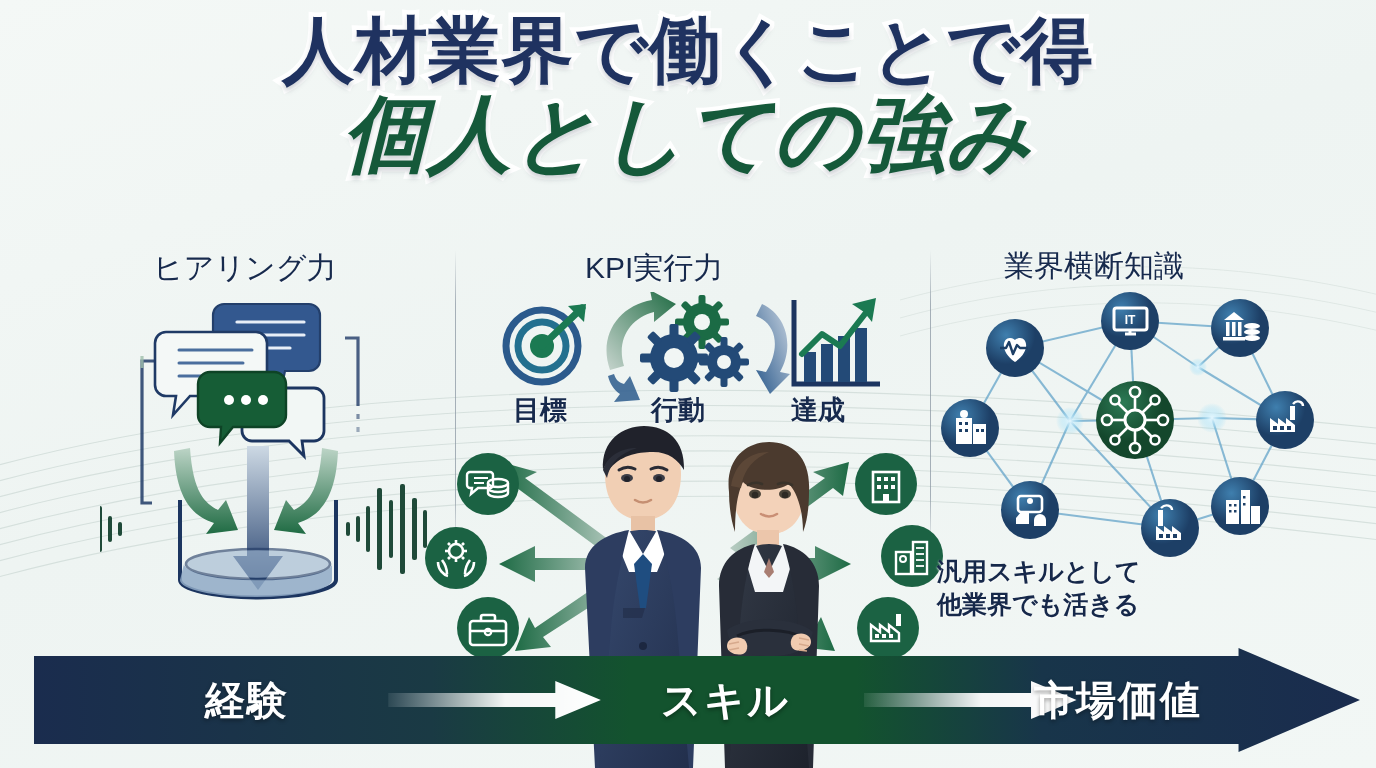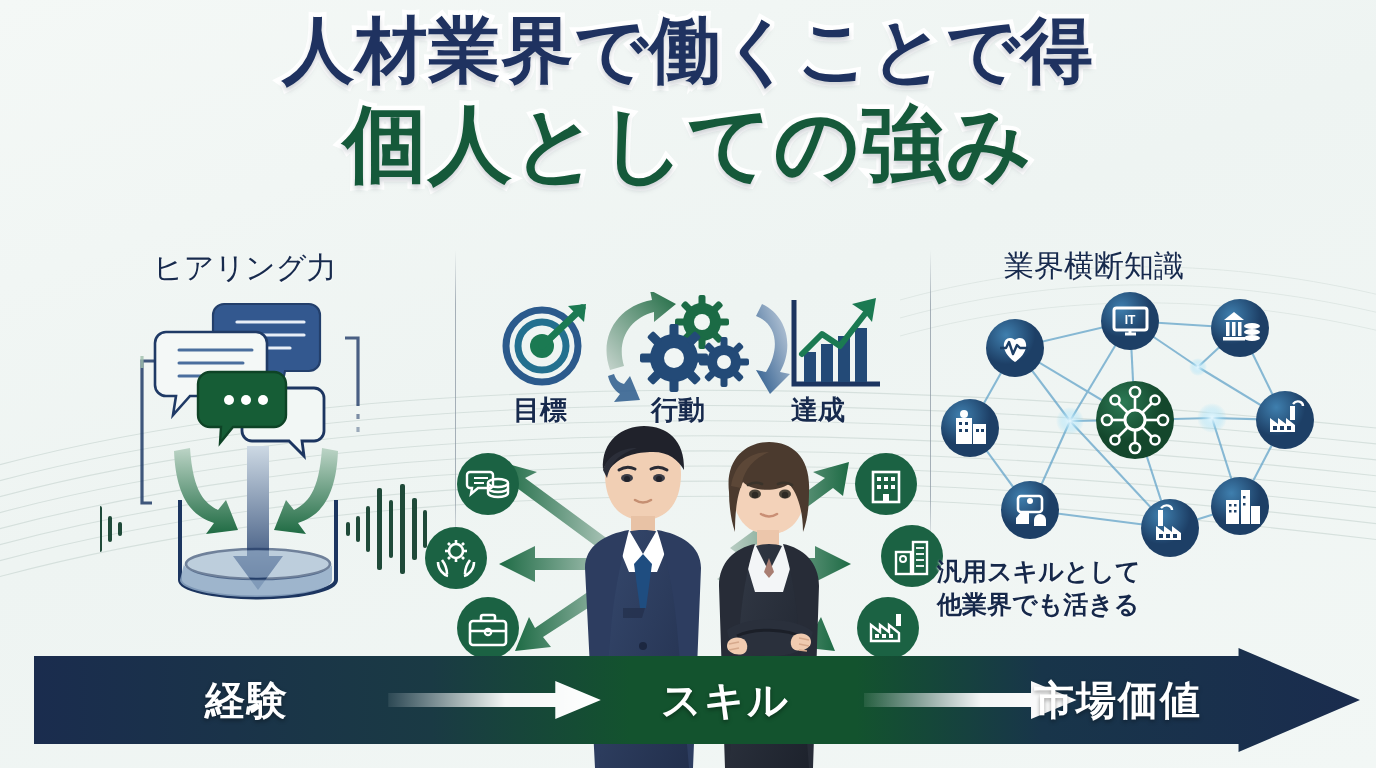--- a/index.html
+++ b/index.html
@@ -31,21 +31,21 @@
   .title-line {
     display: block;
     font-weight: 900;
     font-size: 72px;
     letter-spacing: 1px;
     -webkit-text-stroke: 9px #ffffff;
     paint-order: stroke fill;
     text-shadow: 0 4px 5px rgba(120,130,140,0.35);
   }
   .title-line-1 { color: #1f3260; }
-  .title-line-2 { color: #15593a; font-size: 84px; margin-top: 16px; }
+  .title-line-2 { color: #15593a; font-size: 84px; margin-top: 6px; font-style: italic; }
 
   
   .col-head {
     position: absolute;
     font-weight: 400;
     font-size: 30px;
     color: #172a4d;
     z-index: 26;
     white-space: nowrap;
     text-shadow: 0 1px 2px rgba(255,255,255,0.9);
@@ -149,20 +149,21 @@
 
   <div class="title-block">
     <span class="title-line title-line-1">人材業界で働くことで得</span>
     <span class="title-line title-line-2">個人としての強み</span>
   </div>
 
   <div class="divider" id="divider-1"></div>
   <div class="divider" id="divider-2"></div>
 
   <div class="col-head" id="head-hearing">ヒアリング力</div>
+  <div class="col-head" id="head-kpi">KPI実行力</div>
   <div class="col-head" id="head-cross">業界横断知識</div>
 
   <svg class="panel" style="left:100px; top:288px; width:330px; height:325px;" viewBox="0 0 330 325">
 
     <path d="M52,215 L42,215 L42,73 L55,73" fill="none" stroke="#1f3a66" stroke-width="3.2" opacity="0.85"></path>
     <path d="M245,50 L258,50 L258,118" fill="none" stroke="#1f3a66" stroke-width="3.2" opacity="0.8"></path>
     <path d="M258,126 L258,131" stroke="#1f3a66" stroke-width="3.2" opacity="0.55"></path>
     <path d="M258,139 L258,144" stroke="#1f3a66" stroke-width="3.2" opacity="0.4"></path>
     <path d="M42,80 L42,68" stroke="#9fc0ad" stroke-width="3.2" opacity="0.8"></path>
 

